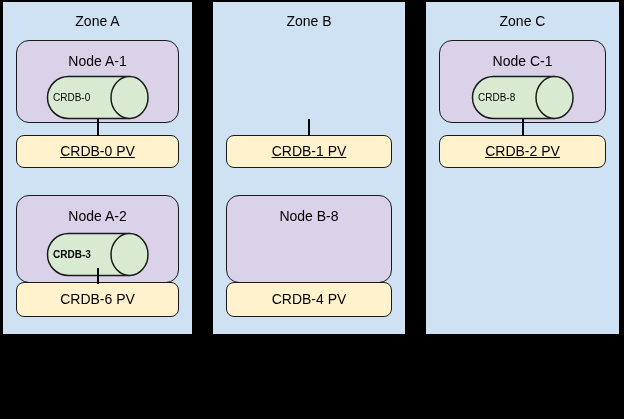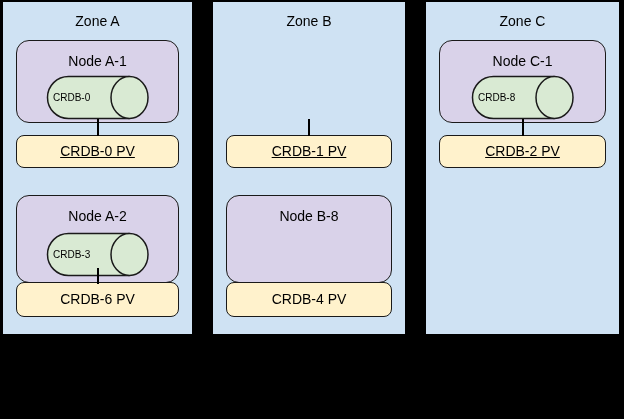--- a/index.html
+++ b/index.html
@@ -47,21 +47,21 @@
     line-height: 18px;
   }
   .pod {
     position: absolute;
     left: 50%;
     transform: translateX(-50%);
     width: 105px;
     height: 45px;
   }
   .pod-row1 { top: 34px; }
-  .pod-row2 { top: 36px; }
+  .pod-row2 { top: 36px; font-weight: bold; }
   .pod svg { display: block; width: 105px; height: 45px; }
   .pod-label {
     position: absolute;
     top: 0; left: 8px;
     width: 66px; height: 45px;
     line-height: 45px;
     text-align: left;
     font-size: 10px;
   }
   .connector {

